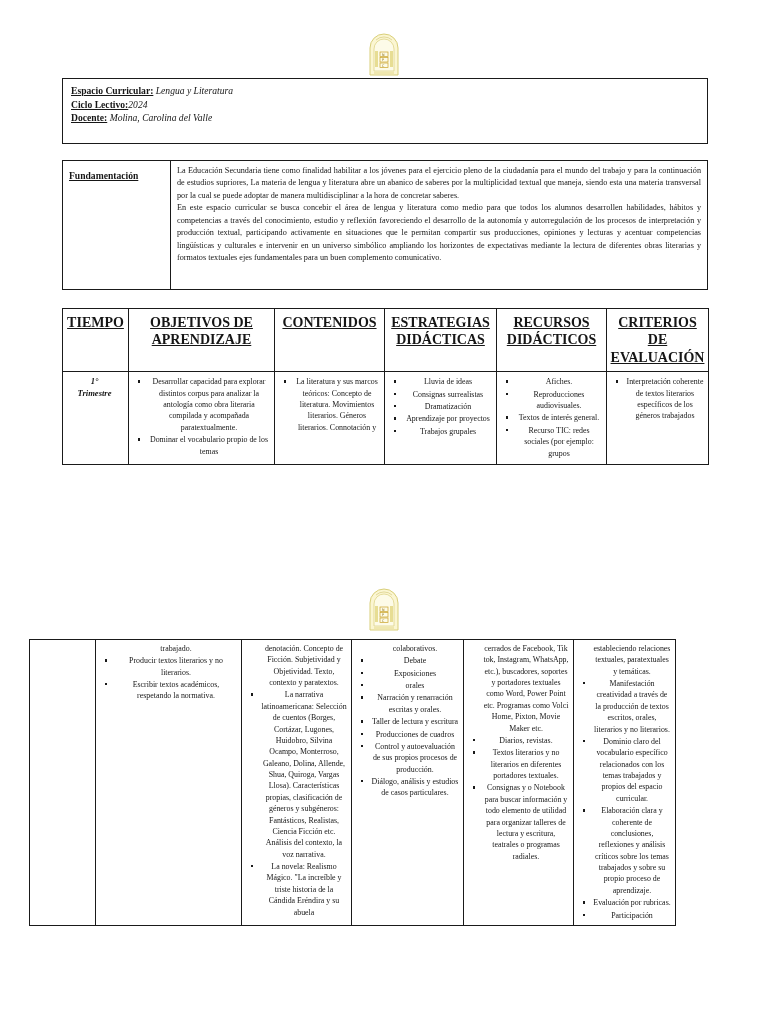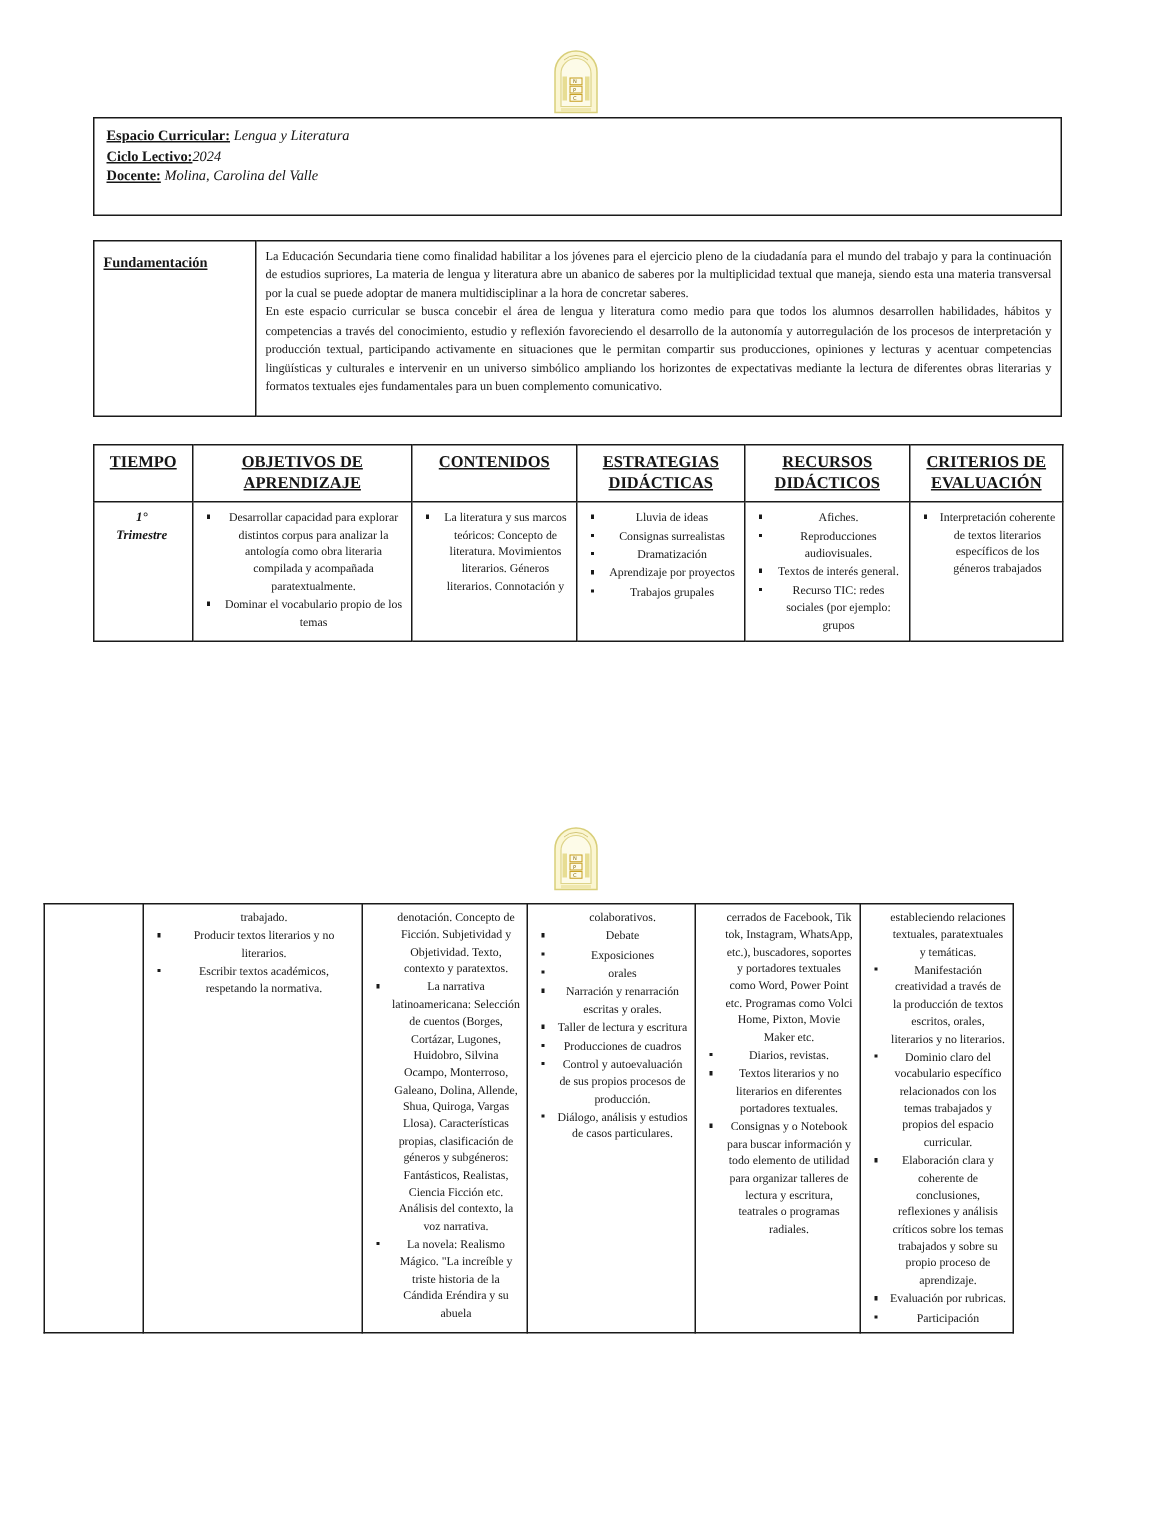--- a/index.html
+++ b/index.html
@@ -68,21 +68,21 @@
   
   .fund-table {
     margin: 16px 60px 0 62px;
     border-collapse: collapse;
     width: 646px;
     table-layout: fixed;
   }
   .fund-table td {
     border: 1.3px solid #1a1a1a;
     vertical-align: top;
-    padding: 4px 6px 12px 6px;
+    padding: 4px 6px 24px 6px;
   }
   .fund-label-cell { width: 108px; }
   .fund-label {
     font-weight: bold;
     font-size: 9.6px;
     text-decoration: underline;
   }
   .fund-body p {
     margin: 0;
     font-size: 8.2px;
@@ -98,21 +98,21 @@
     width: 646px;
     table-layout: fixed;
   }
   .plan-table th,
   .plan-table td {
     border: 1.3px solid #1a1a1a;
     vertical-align: top;
   }
   .plan-table th {
     padding: 5px 2px 5px 2px;
-    font-size: 11px;
+    font-size: 14px;
     font-weight: bold;
   }
   .plan-table th span {
     text-decoration: underline;
     display: inline-block;
     line-height: 1.25;
   }
   .col-tiempo    { width: 66px; }
   .col-objetivos { width: 146px; }
   .col-contenidos{ width: 110px; }

